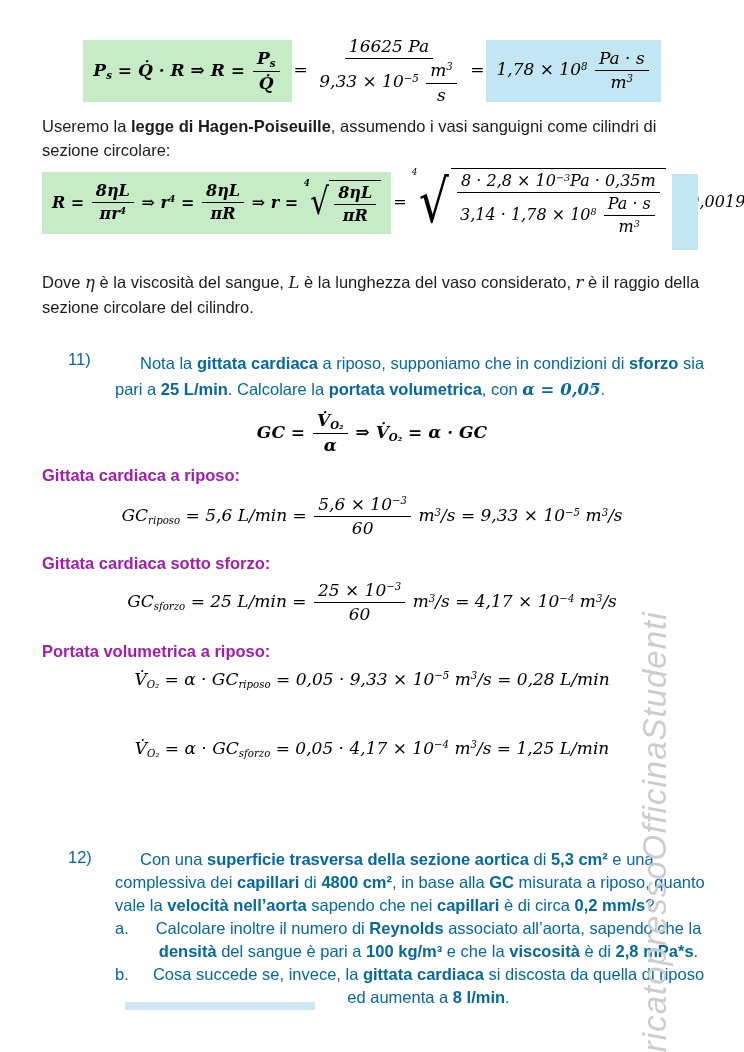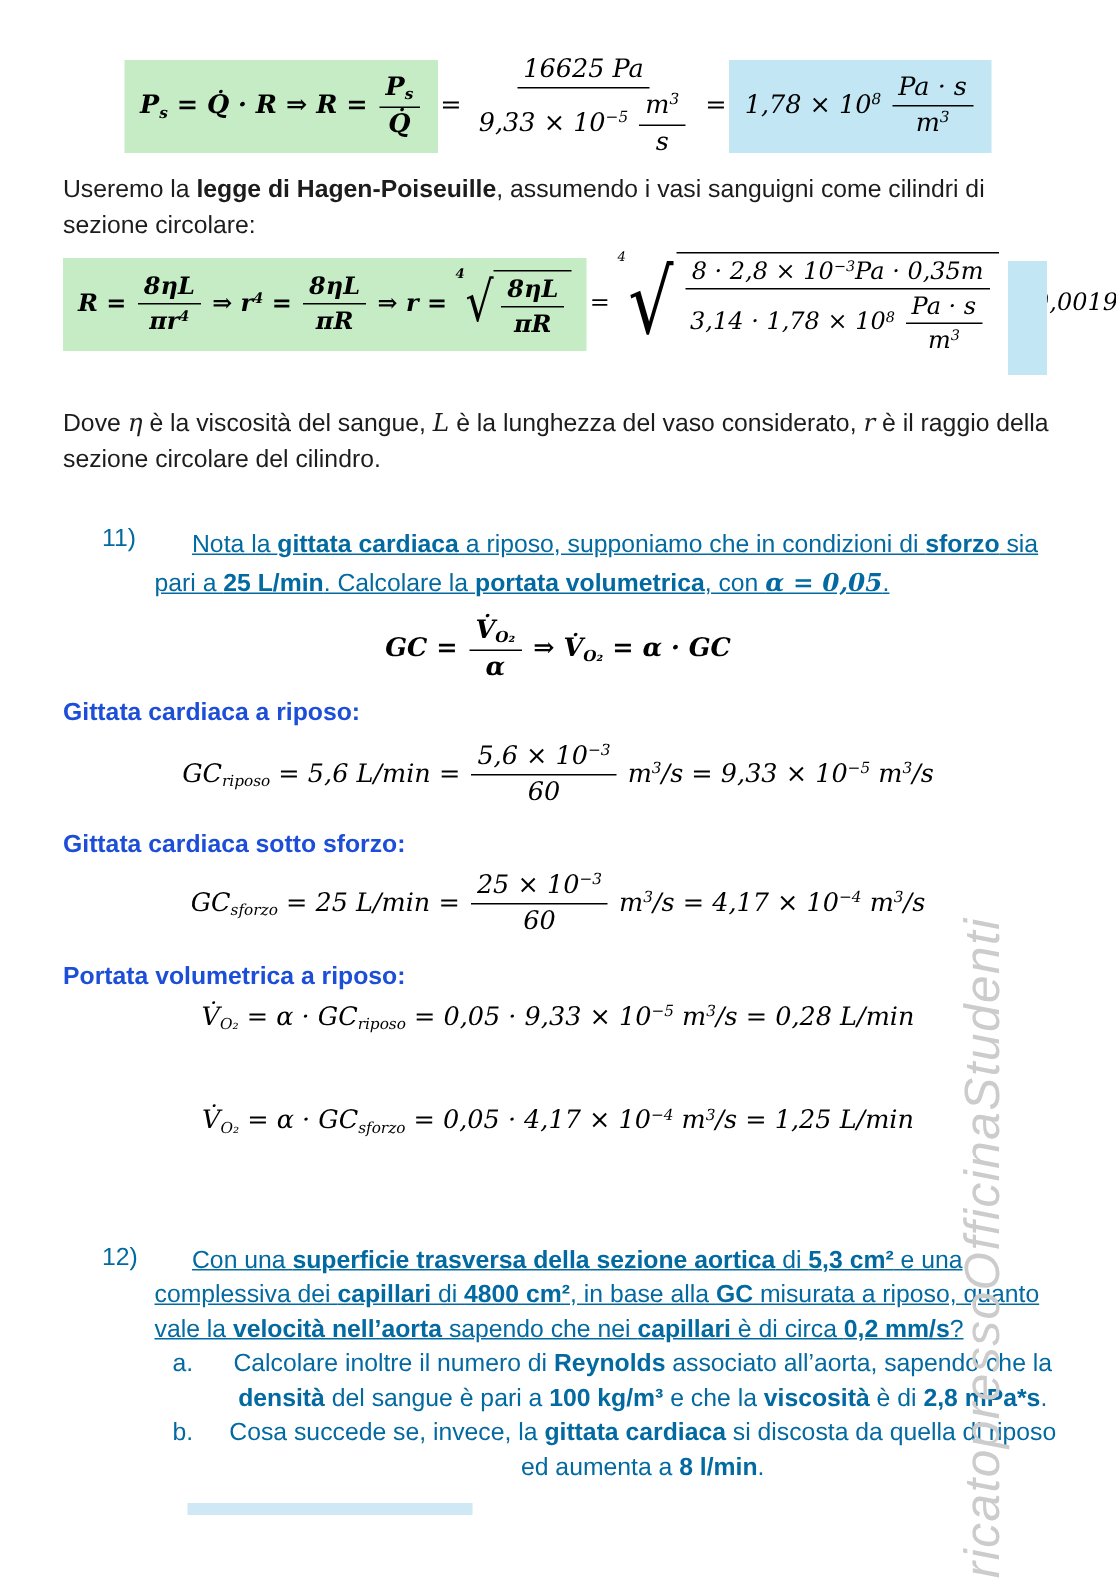--- a/index.html
+++ b/index.html
@@ -3,21 +3,21 @@
 <meta charset="utf-8">
 <style>
   html,body{margin:0;padding:0;background:#e8e8e8;}
   .page{
     position:relative;width:744px;height:1052px;background:#ffffff;
     margin:0 auto;overflow:hidden;color:#1c1c1c;
     font-family:"Liberation Sans",sans-serif;font-size:16.5px;
   }
   .abs{position:absolute;}
   .para{left:42px;width:666px;line-height:24px;}
-  .heading{left:42px;font-weight:700;color:#1d4ed8;}
+  .heading{left:42px;font-weight:700;color:#a21caf;}
   .red{color:#0369a1;}
   .b{font-weight:700;}
   .mt{font-family:"DejaVu Serif","Liberation Serif",serif;font-style:italic;}
 
   
   .formula{
     position:absolute;font-family:"DejaVu Serif","Liberation Serif",serif;
     font-style:italic;color:#000;white-space:nowrap;font-size:17px;
   }
   .formula.center{left:0;width:744px;text-align:center;}
@@ -34,21 +34,21 @@
   .frac>.den{padding:1px 4px 0;display:block;}
   .root{display:inline-flex;align-items:center;vertical-align:middle;}
   .ridx{font-size:55%;align-self:flex-start;position:relative;top:-0.15em;margin-right:-2px;}
   .rsign{font-style:normal;font-size:2.3em;line-height:0.78;transform:scaleX(0.8);margin-right:-2px;font-weight:400;}
   .root.big .rsign{font-size:3.7em;line-height:0.82;}
   .rad{border-top:1.5px solid currentColor;padding:2px 3px 0;}
 
   
   .item{position:absolute;left:68px;width:646px;}
   .inum{position:absolute;left:0;top:0;}
-  .itext{margin-left:35px;text-indent:25px;text-decoration:underline;}
+  .itext{margin-left:47px;text-indent:25px;}
   .i11 .itext{line-height:26px;}
   .i12 .itext{line-height:23px;}
   .subitem{display:flex;margin-left:47px;line-height:23px;}
   .slabel{width:28px;flex:none;}
   .stext{flex:1;text-align:center;}
 
   
   .blue-rect{position:absolute;background:#c2e6f3;}
   .bottom-strip{position:absolute;left:125px;top:1002px;width:190px;height:8px;background:#cfe8f5;}
   .watermark{
@@ -126,21 +126,21 @@
   <div class="formula center" style="top:580px;"><span class="seg">GC<sub>sforzo</sub> = 25  L/min = <span class="frac">
           <span class="num">25 × 10<sup>−3</sup></span>
           <span class="den">60</span>
         </span> m<sup>3</sup>/s = 4,17 × 10<sup>−4</sup> m<sup>3</sup>/s</span></div>
 
   <div class="abs heading" style="top:642px;">Portata volumetrica a riposo:</div>
   <div class="formula center" style="top:668px;"><span class="seg">V̇<sub>O₂</sub> = α · GC<sub>riposo</sub> = 0,05 · 9,33 × 10<sup>−5</sup> m<sup>3</sup>/s = 0,28 L/min</span></div>
 
   <div class="formula center" style="top:737px;"><span class="seg">V̇<sub>O₂</sub> = α · GC<sub>sforzo</sub> = 0,05 · 4,17 × 10<sup>−4</sup> m<sup>3</sup>/s = 1,25 L/min</span></div>
 
-  <div class="item i12 red" style="top:829px;">
+  <div class="item i12 red" style="top:848px;">
     <span class="inum">12)</span>
     <div class="itext"><span>Con una </span><span class="b">superficie trasversa della sezione aortica</span><span> di </span><span class="b">5,3 cm²</span><span> e una complessiva dei </span><span class="b">capillari</span><span> di </span><span class="b">4800 cm²</span><span>, in base alla </span><span class="b">GC</span><span> misurata a riposo, quanto vale la </span><span class="b">velocità nell’aorta</span><span> sapendo che nei </span><span class="b">capillari</span><span> è di circa </span><span class="b">0,2 mm/s</span><span>?</span></div>
     <div class="subitem">
       <span class="slabel">a.</span>
       <div class="stext"><span>Calcolare inoltre il numero di </span><span class="b">Reynolds</span><span> associato all’aorta, sapendo che la </span><span class="b">densità</span><span> del sangue è pari a </span><span class="b">100 kg/m³</span><span> e che la </span><span class="b">viscosità</span><span> è di </span><span class="b">2,8 mPa*s</span><span>.</span></div>
     </div>
     <div class="subitem">
       <span class="slabel">b.</span>
       <div class="stext"><span>Cosa succede se, invece, la </span><span class="b">gittata cardiaca</span><span> si discosta da quella di riposo ed aumenta a </span><span class="b">8 l/min</span><span>.</span></div>
     </div>

